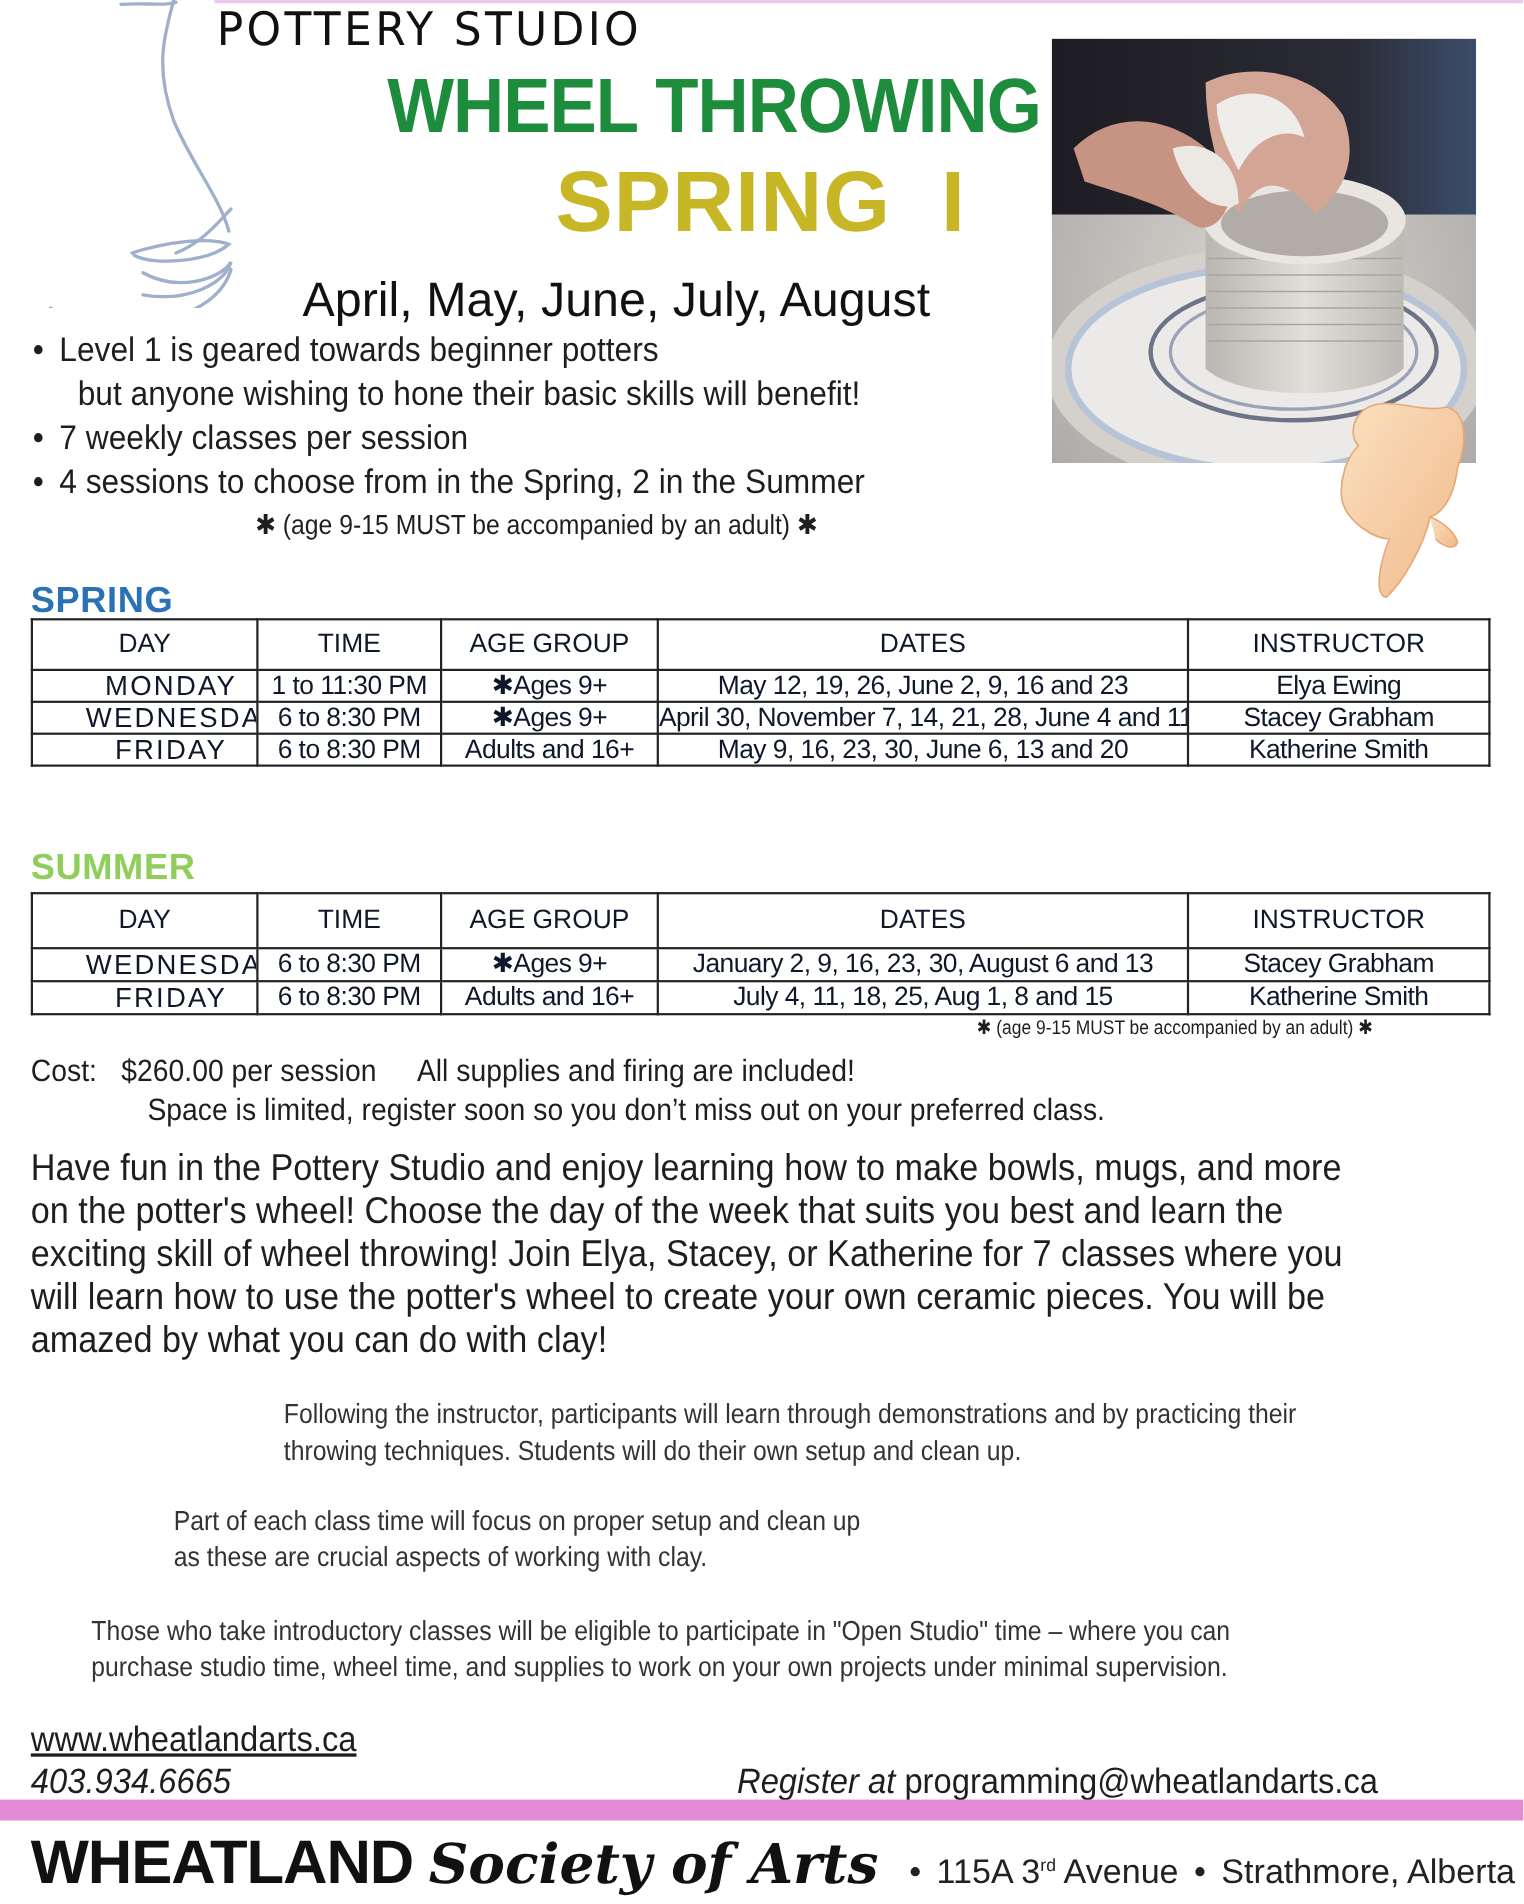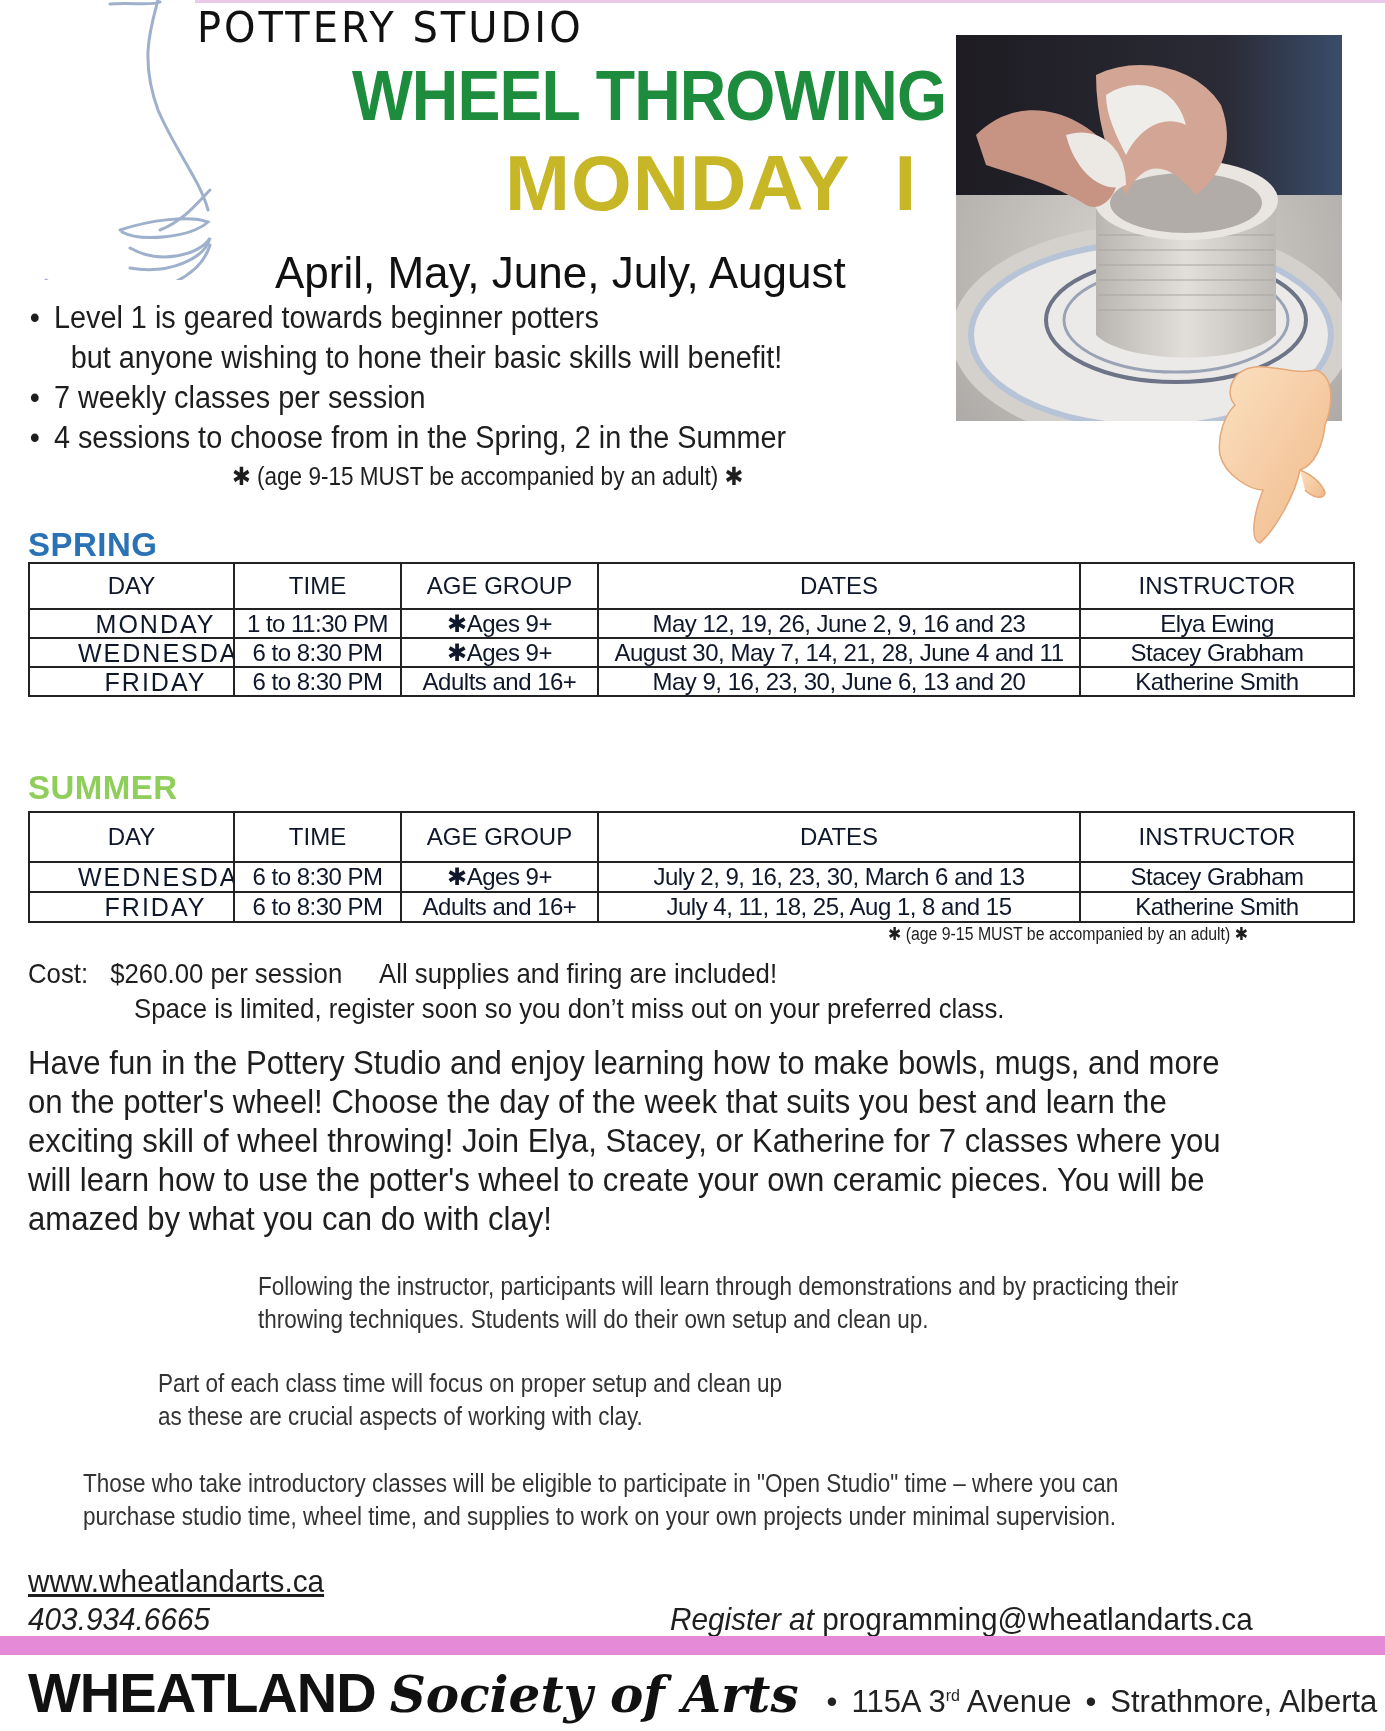--- a/index.html
+++ b/index.html
@@ -65,21 +65,21 @@
     <path d="M118 0 C110 30 100 60 118 110 C135 150 160 180 168 210"></path>
     <path d="M170 190 C160 200 145 220 120 230"></path>
     <path d="M80 230 C110 220 150 215 168 222 C150 238 100 242 82 232"></path>
     <path d="M90 248 C120 265 160 255 170 238 C165 258 130 275 90 268"></path>
     <path d="M6 280 C30 296 80 300 120 288 C150 278 165 262 170 245"></path>
   </g>
 </svg>
 
 <div class="abs studio">POTTERY STUDIO</div>
 <div class="abs wheel">WHEEL THROWING</div>
-<div class="abs level">MONDAY  I</div>
+<div class="abs level">SPRING  I</div>
 <div class="abs months">April, May, June, July, August</div>
 
 <div class="abs photo">
   <svg width="386" height="386" viewBox="0 0 386 386">
     <defs>
       <radialGradient id="bg" cx="50%" cy="60%" r="70%">
         <stop offset="0%" stop-color="#d9d6d2"></stop>
         <stop offset="100%" stop-color="#a9a6a3"></stop>
       </radialGradient>
       <linearGradient id="pot" x1="0" x2="1">
@@ -157,21 +157,21 @@
     <td class="day">MONDAY</td>
     <td class="txt">1 to 11:30 PM</td>
     <td class="txt">✱Ages 9+</td>
     <td class="txt">May 12, 19, 26, June 2, 9, 16 and 23</td>
     <td class="txt">Elya Ewing</td>
   </tr>
   <tr>
     <td class="day">WEDNESDAY</td>
     <td class="txt">6 to 8:30 PM</td>
     <td class="txt">✱Ages 9+</td>
-    <td class="txt">August 30, May 7, 14, 21, 28, June 4 and 11</td>
+    <td class="txt">April 30, November 7, 14, 21, 28, June 4 and 11</td>
     <td class="txt">Stacey Grabham</td>
   </tr>
   <tr>
     <td class="day">FRIDAY</td>
     <td class="txt">6 to 8:30 PM</td>
     <td class="txt">Adults and 16+</td>
     <td class="txt">May 9, 16, 23, 30, June 6, 13 and 20</td>
     <td class="txt">Katherine Smith</td>
   </tr>
 </tbody>
@@ -191,21 +191,21 @@
     <th>DAY</th>
     <th>TIME</th>
     <th>AGE GROUP</th>
     <th>DATES</th>
     <th>INSTRUCTOR</th>
   </tr>
   <tr>
     <td class="day">WEDNESDAY</td>
     <td class="txt">6 to 8:30 PM</td>
     <td class="txt">✱Ages 9+</td>
-    <td class="txt">July 2, 9, 16, 23, 30, March 6 and 13</td>
+    <td class="txt">January 2, 9, 16, 23, 30, August 6 and 13</td>
     <td class="txt">Stacey Grabham</td>
   </tr>
   <tr>
     <td class="day">FRIDAY</td>
     <td class="txt">6 to 8:30 PM</td>
     <td class="txt">Adults and 16+</td>
     <td class="txt">July 4, 11, 18, 25, Aug 1, 8 and 15</td>
     <td class="txt">Katherine Smith</td>
   </tr>
 </tbody>

